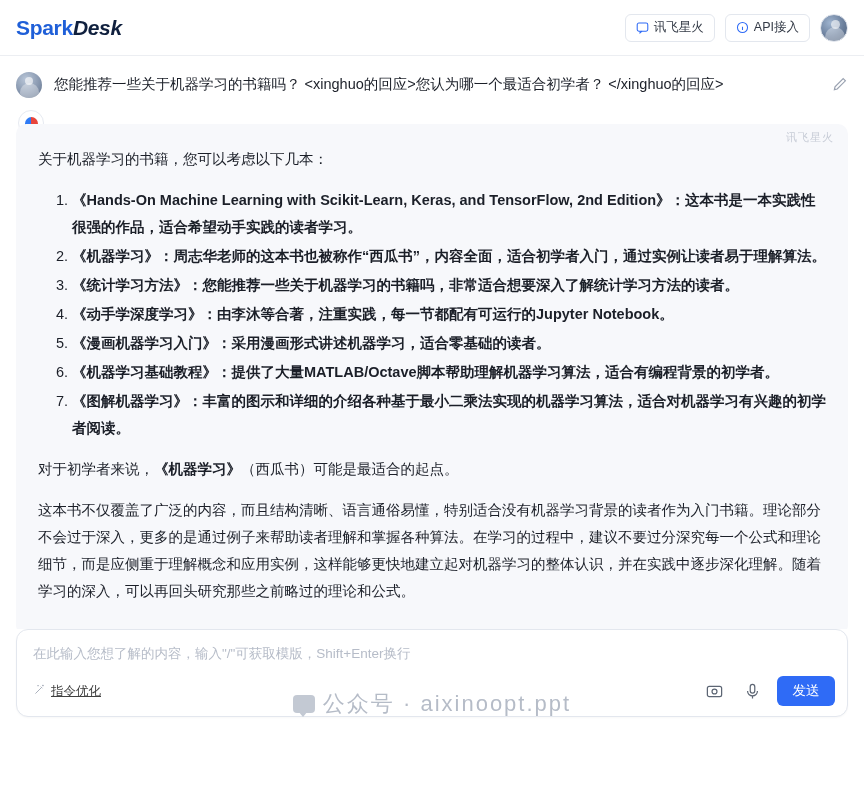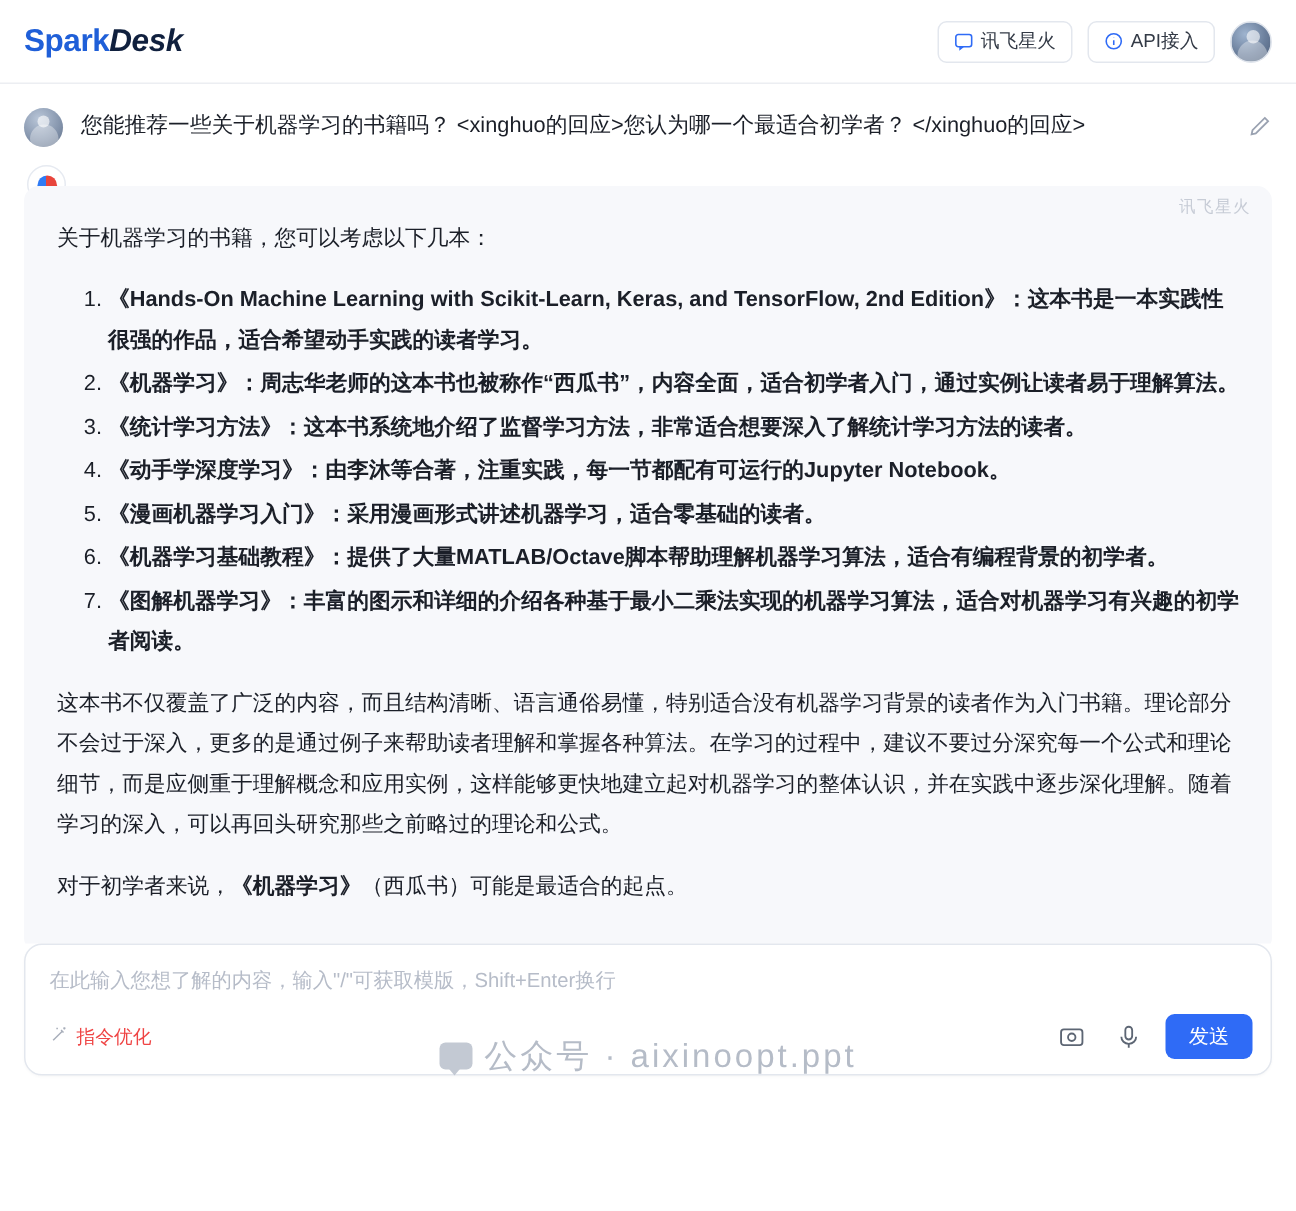--- a/index.html
+++ b/index.html
@@ -237,22 +237,23 @@
     position: absolute;
     left: 16px; right: 12px; bottom: 10px;
     display: flex;
     align-items: center;
   }
   .opt-chip {
     display: inline-flex;
     align-items: center;
     gap: 5px;
     font-size: 12.5px;
-    color: #ef4444;
-    cursor: pointer;
+    color: #404040;
+    cursor: pointer;
+    text-decoration: underline;
   }
   .composer-actions {
     margin-left: auto;
     display: flex;
     align-items: center;
     gap: 12px;
   }
   .icon-btn {
     width: 26px; height: 26px;
     display: flex;
@@ -362,30 +363,30 @@
           </div>
       </div>
       <div class="bot-bubble">
         <div class="bot-tag">讯飞星火</div>
 
         <p>关于机器学习的书籍，您可以考虑以下几本：</p>
 
         <ol>
           <li><b class="b">《Hands-On Machine Learning with Scikit-Learn, Keras, and TensorFlow, 2nd Edition》</b><b class="b">：这本书是一本实践性很强的作品，适合希望动手实践的读者学习。</b></li>
           <li><b class="b">《机器学习》</b><b class="b">：周志华老师的这本书也被称作“西瓜书”，内容全面，适合初学者入门，通过实例让读者易于理解算法。</b></li>
-          <li><b class="b">《统计学习方法》</b><b class="b">：这本书系统地介绍了监督学习方法，非常适合想要深入了解统计学习方法的读者。</b></li>
+          <li><b class="b">《统计学习方法》</b><b class="b">：您能推荐一些关于机器学习的书籍吗，非常适合想要深入了解统计学习方法的读者。</b></li>
           <li><b class="b">《动手学深度学习》</b><b class="b">：由李沐等合著，注重实践，每一节都配有可运行的Jupyter Notebook。</b></li>
           <li><b class="b">《漫画机器学习入门》</b><b class="b">：采用漫画形式讲述机器学习，适合零基础的读者。</b></li>
           <li><b class="b">《机器学习基础教程》</b><b class="b">：提供了大量MATLAB/Octave脚本帮助理解机器学习算法，适合有编程背景的初学者。</b></li>
           <li><b class="b">《图解机器学习》</b><b class="b">：丰富的图示和详细的介绍各种基于最小二乘法实现的机器学习算法，适合对机器学习有兴趣的初学者阅读。</b></li>
         </ol>
 
+        <p><span>对于初学者来说，</span><b class="b">《机器学习》</b><span>（西瓜书）可能是最适合的起点。</span></p>
+
         <p>这本书不仅覆盖了广泛的内容，而且结构清晰、语言通俗易懂，特别适合没有机器学习背景的读者作为入门书籍。理论部分不会过于深入，更多的是通过例子来帮助读者理解和掌握各种算法。在学习的过程中，建议不要过分深究每一个公式和理论细节，而是应侧重于理解概念和应用实例，这样能够更快地建立起对机器学习的整体认识，并在实践中逐步深化理解。随着学习的深入，可以再回头研究那些之前略过的理论和公式。</p>
-
-        <p><span>对于初学者来说，</span><b class="b">《机器学习》</b><span>（西瓜书）可能是最适合的起点。</span></p>
       </div>
     </div>
 
     <div class="newchat-row">
       <div class="newchat">
         <span>
           <svg width="13" height="13" viewBox="0 0 16 16" fill="none" stroke="#6a7384" stroke-width="1.3">
             <path d="M14 8.2c0 3-2.7 5.2-6 5.2-.8 0-1.6-.1-2.3-.4L2.4 14l.9-2.6C2.5 10.5 2 9.4 2 8.2 2 5.2 4.7 3 8 3s6 2.2 6 5.2z"></path>
           </svg>
         </span>

